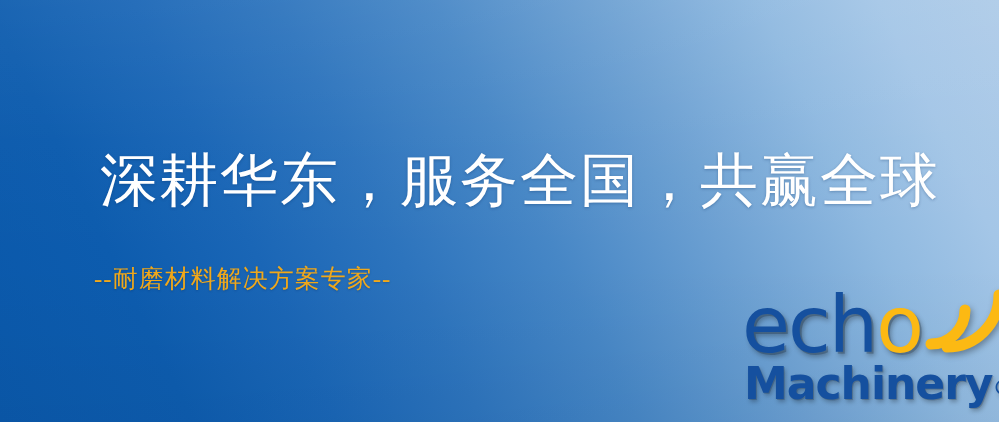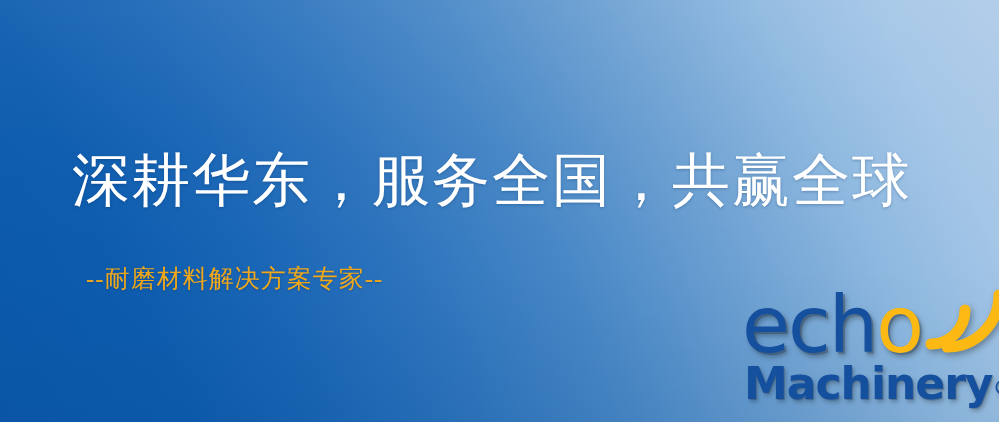--- a/index.html
+++ b/index.html
@@ -33,34 +33,34 @@
     background: linear-gradient(to bottom,
         rgba(255,255,255,0.055) 0%,
         rgba(255,255,255,0.012) 35%,
         rgba(0,0,0,0.000) 62%,
         rgba(0,0,0,0.030) 100%);
     pointer-events: none;
   }
 
   #headline {
     position: absolute;
-    left: 72px;
+    left: 100px;
     top: 152px;
     font-family: "Liberation Serif", "DejaVu Serif", serif;
     font-size: 58px;
     line-height: 1;
     color: #ffffff;
     letter-spacing: 2px;
     white-space: nowrap;
     text-shadow: 0 1px 3px rgba(0,40,90,0.30);
   }
 
   #subtitle {
     position: absolute;
-    left: 86px;
+    left: 94px;
     top: 266px;
     font-family: "Liberation Serif", "DejaVu Serif", serif;
     font-size: 25px;
     line-height: 1;
     color: #f0a81a;
     letter-spacing: 1px;
     white-space: nowrap;
     text-shadow: 0 1px 2px rgba(0,40,90,0.28);
   }
 

